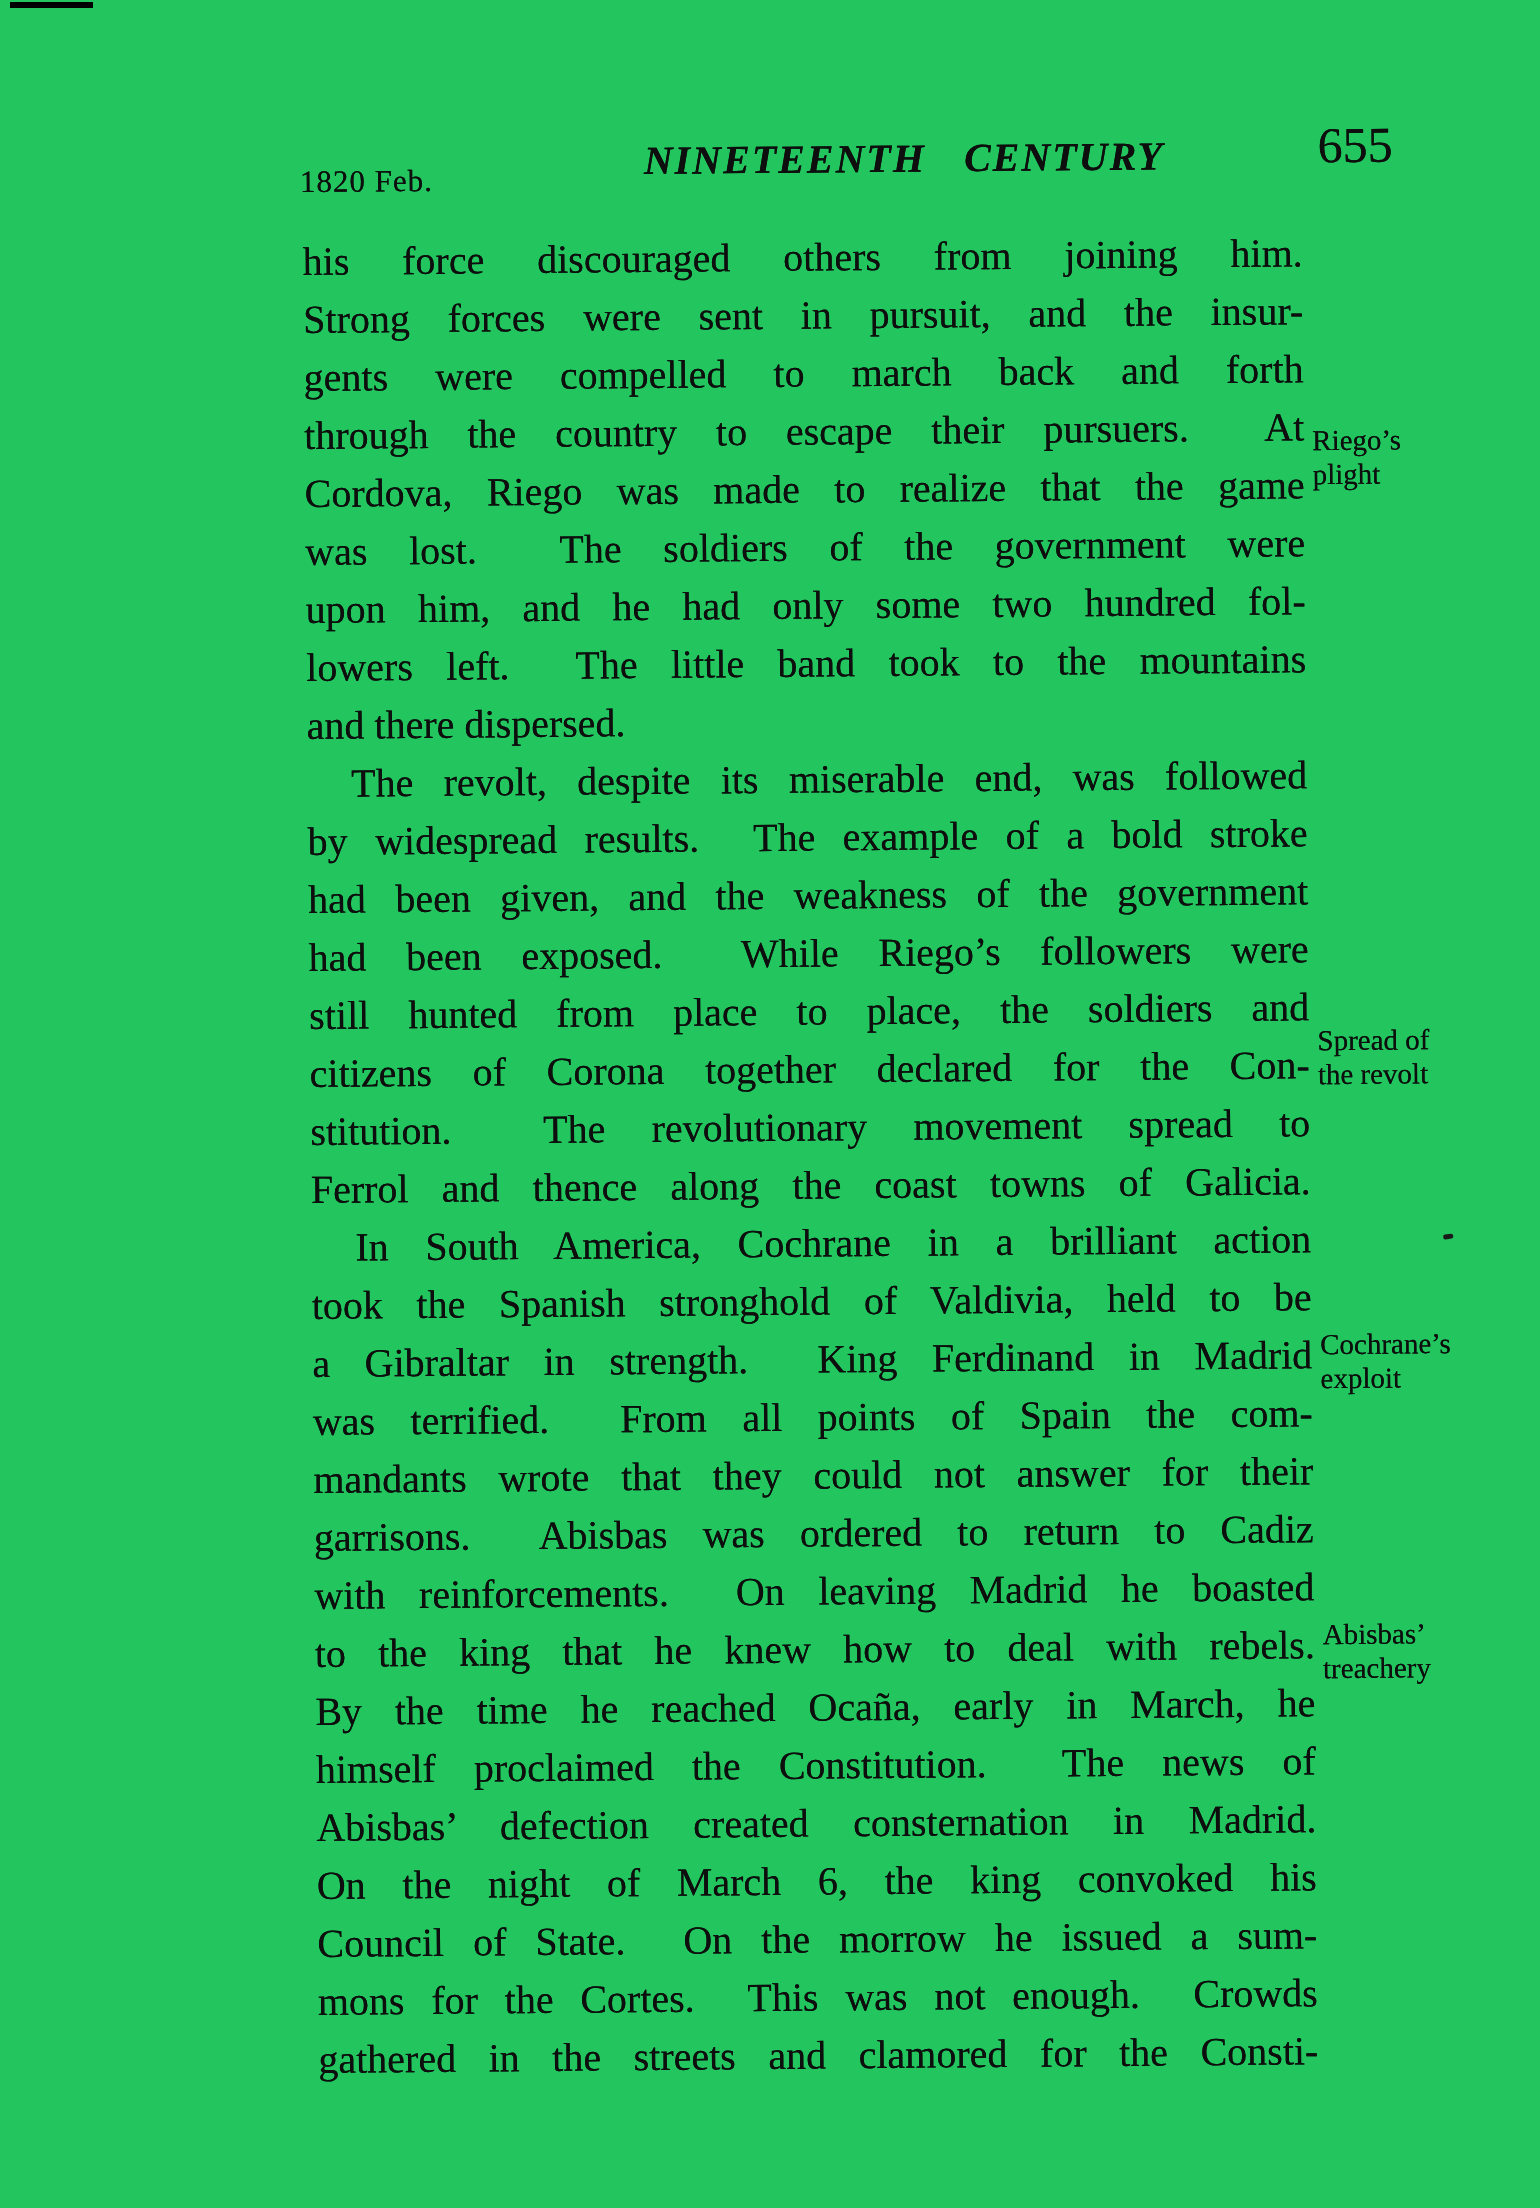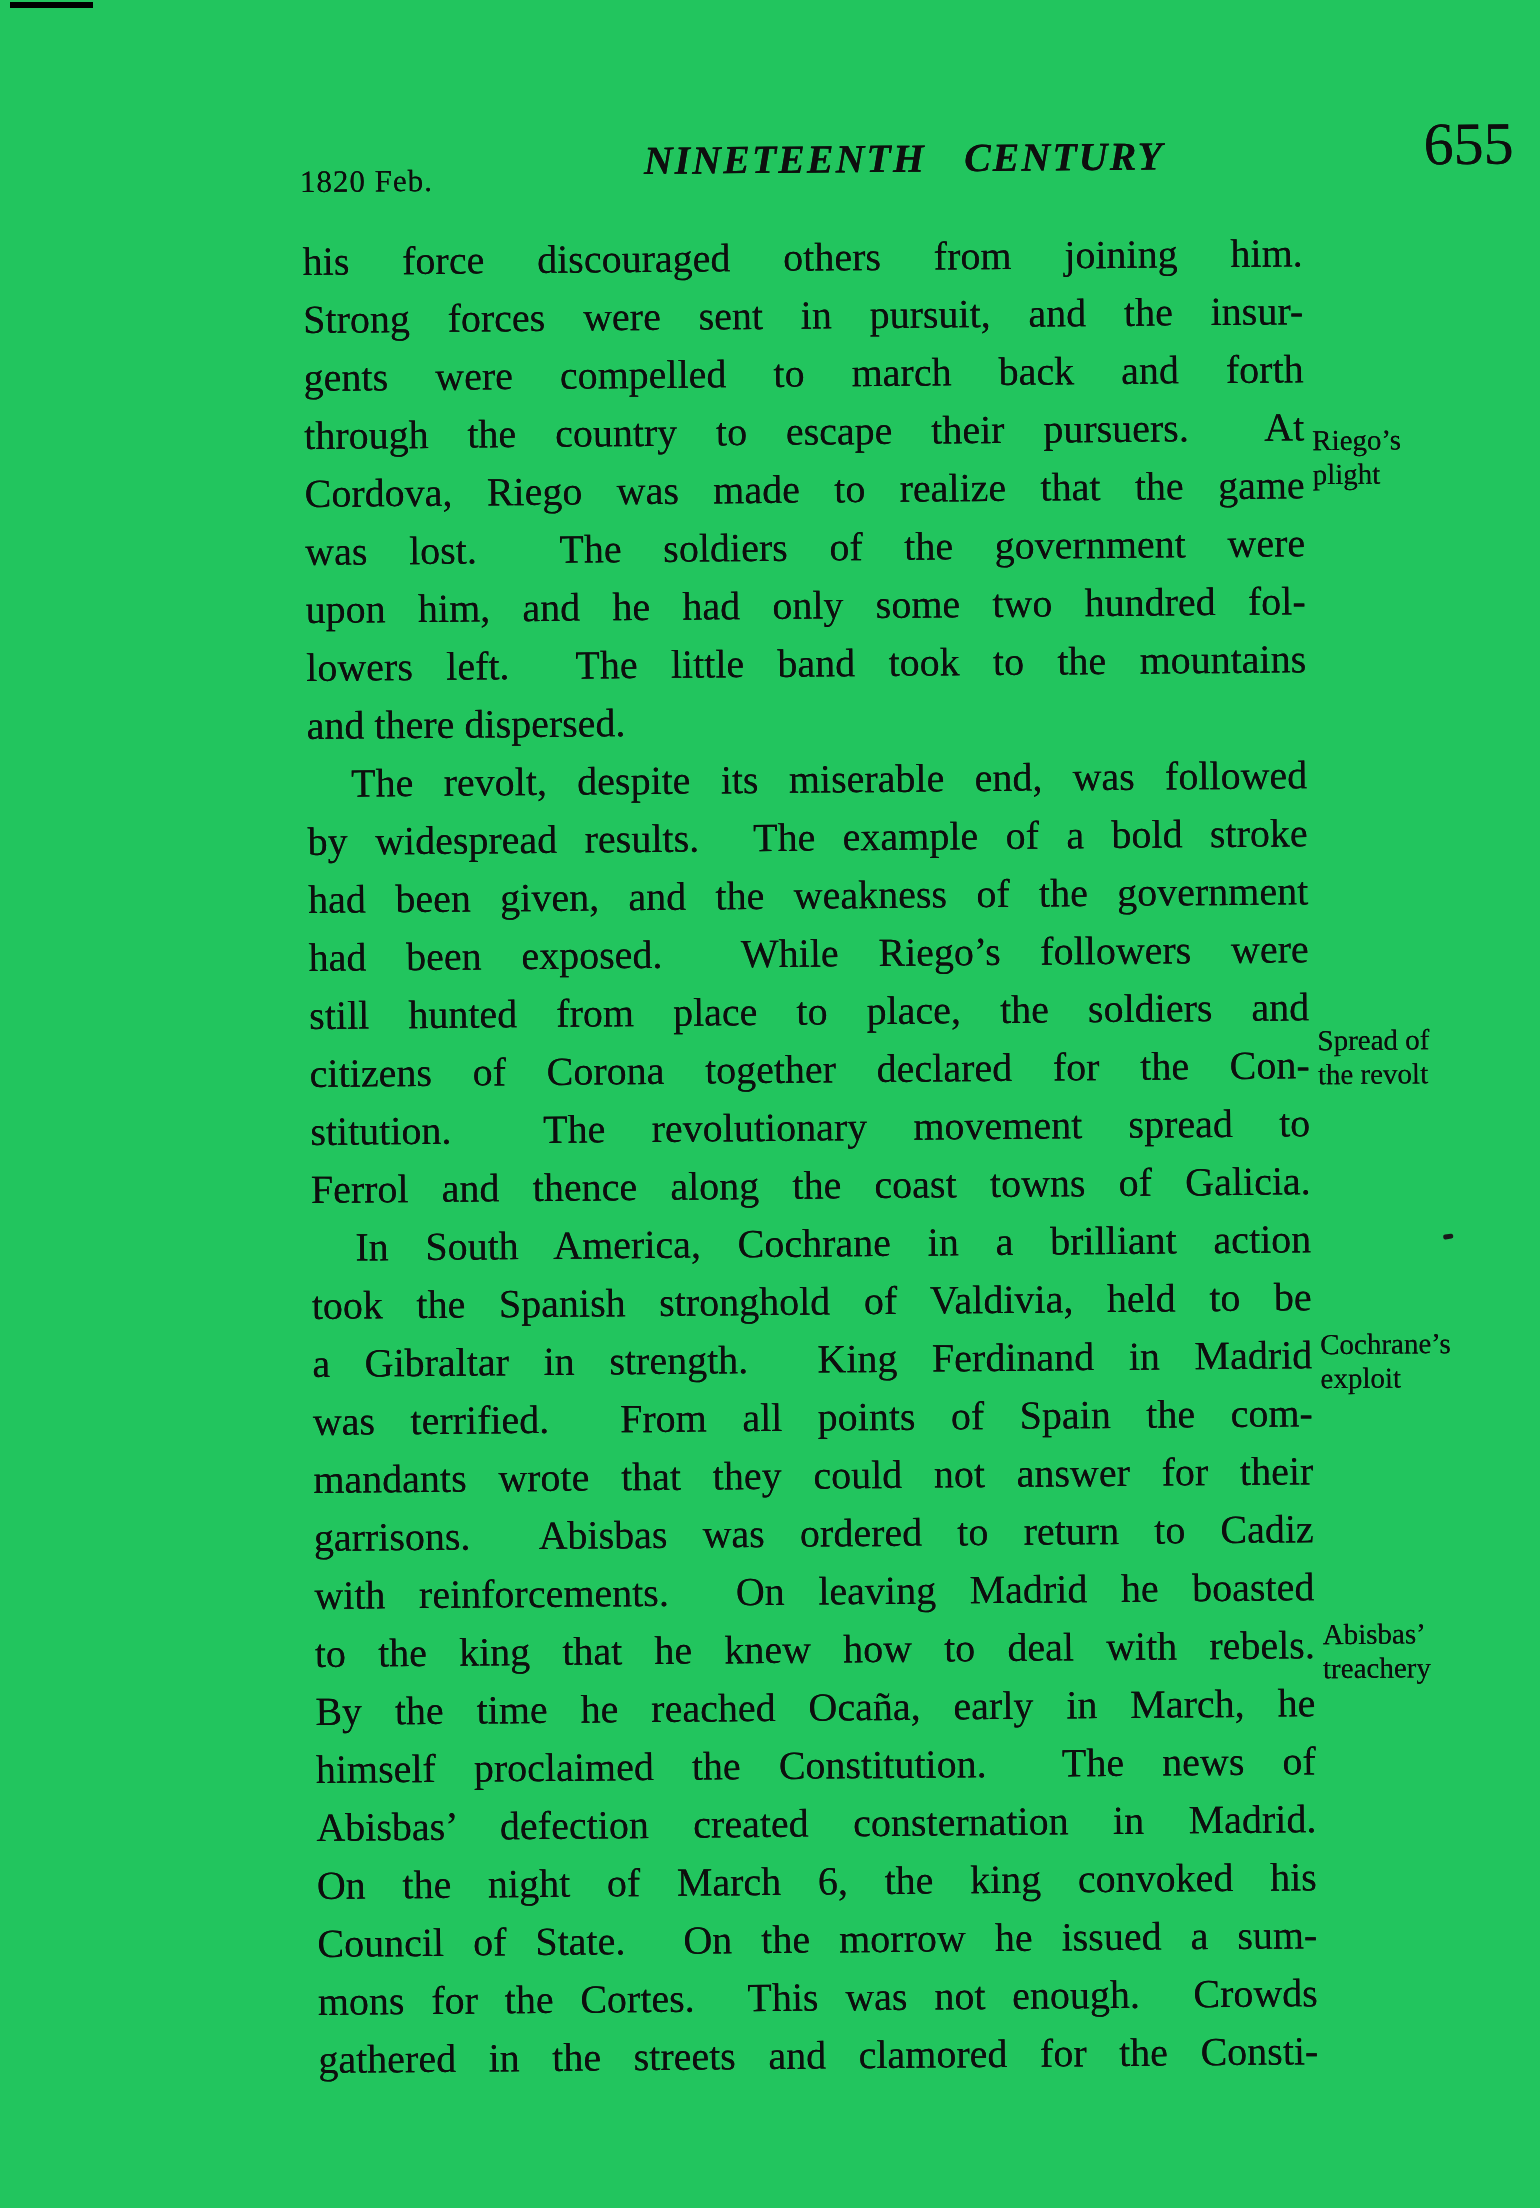--- a/index.html
+++ b/index.html
@@ -32,22 +32,22 @@
     text-shadow:0 0 0.6px rgba(0,0,0,.85);
   }
   .hdr-title{
     position:absolute;left:652px;top:138px;
     font-size:40px;line-height:44px;
     font-style:italic;font-weight:bold;
     letter-spacing:2px;word-spacing:26px;
     text-shadow:0 0 0.6px rgba(0,0,0,.85);
   }
   .hdr-page{
-    position:absolute;left:1432px;top:128px;
-    font-size:60px;line-height:45px;
+    position:absolute;left:1326px;top:128px;
+    font-size:50px;line-height:45px;
     text-shadow:0 0 0.6px rgba(0,0,0,.85);
   }
   .body-col{
     position:absolute;left:310px;top:229px;width:1000px;
     font-size:40px;line-height:58px;
     text-shadow:0 0 0.6px rgba(0,0,0,.85);
   }
   .ln{
     height:58px;
     text-align:justify;

